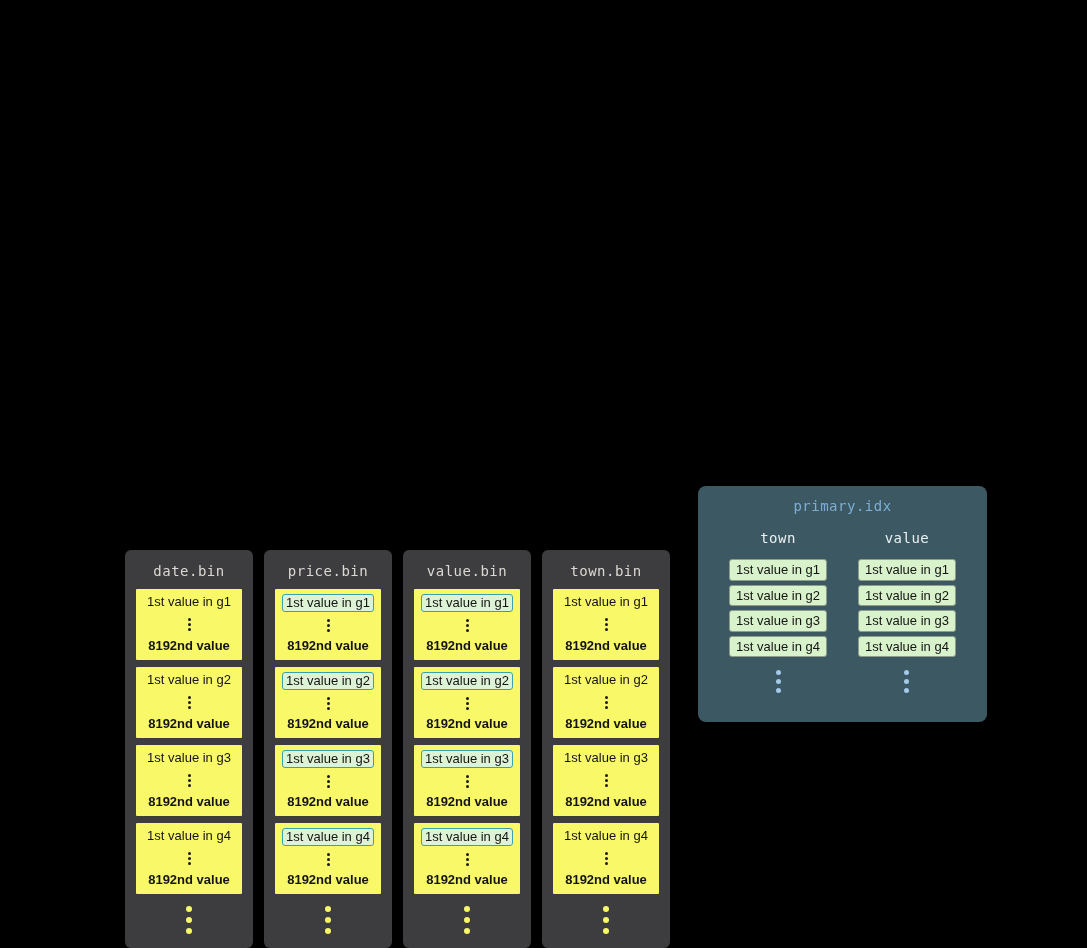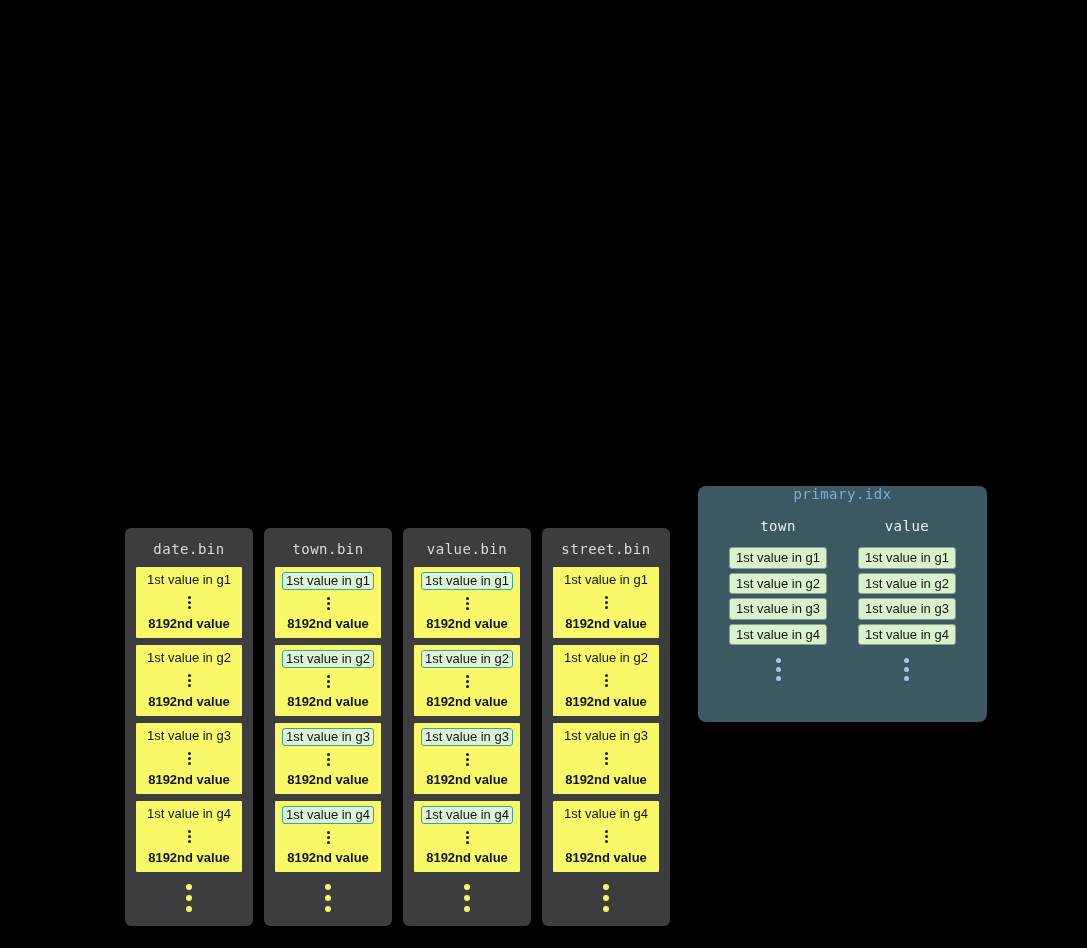--- a/index.html
+++ b/index.html
@@ -13,21 +13,21 @@
     height: 948px;
     background: #000000;
     overflow: hidden;
     font-family: "Liberation Sans", sans-serif;
   }
 
   
   .bins-row {
     position: absolute;
     left: 125px;
-    top: 528px;
+    top: 550px;
     display: flex;
     gap: 11px;
   }
   .bin-col {
     width: 128px;
     height: 398px;
     background: #3d3d40;
     border-radius: 6px;
     box-shadow: 0 2px 6px rgba(0,0,0,0.6);
     display: flex;
@@ -103,20 +103,21 @@
     background: #3c5963;
     border-radius: 8px;
     box-shadow: 0 2px 8px rgba(0,0,0,0.6);
     box-sizing: border-box;
   }
   .idx-title {
     text-align: center;
     font-family: "DejaVu Sans Mono", monospace;
     color: #7eaed4;
     font-size: 14px;
+    padding-top: 12px;
     letter-spacing: 0.5px;
   }
   .idx-cols {
     display: flex;
     justify-content: space-evenly;
     margin-top: 16px;
   }
   .idx-col {
     display: flex;
     flex-direction: column;
@@ -200,21 +201,21 @@
         <span class="g-last">8192nd value</span>
       </div>
       <div class="col-dots">
           <i></i>
           <i></i>
           <i></i>
         </div>
     </div>
 
     <div class="bin-col">
-      <div class="bin-header">town.bin</div>
+      <div class="bin-header">price.bin</div>
       <div class="granule">
         <span class="g-first hl">1st value in g1</span>
         <span class="vdots">
             <i></i>
             <i></i>
             <i></i>
           </span>
         <span class="g-last">8192nd value</span>
       </div>
       <div class="granule">
@@ -290,21 +291,21 @@
         <span class="g-last">8192nd value</span>
       </div>
       <div class="col-dots">
           <i></i>
           <i></i>
           <i></i>
         </div>
     </div>
 
     <div class="bin-col">
-      <div class="bin-header">street.bin</div>
+      <div class="bin-header">town.bin</div>
       <div class="granule">
         <span class="g-first">1st value in g1</span>
         <span class="vdots">
             <i></i>
             <i></i>
             <i></i>
           </span>
         <span class="g-last">8192nd value</span>
       </div>
       <div class="granule">

